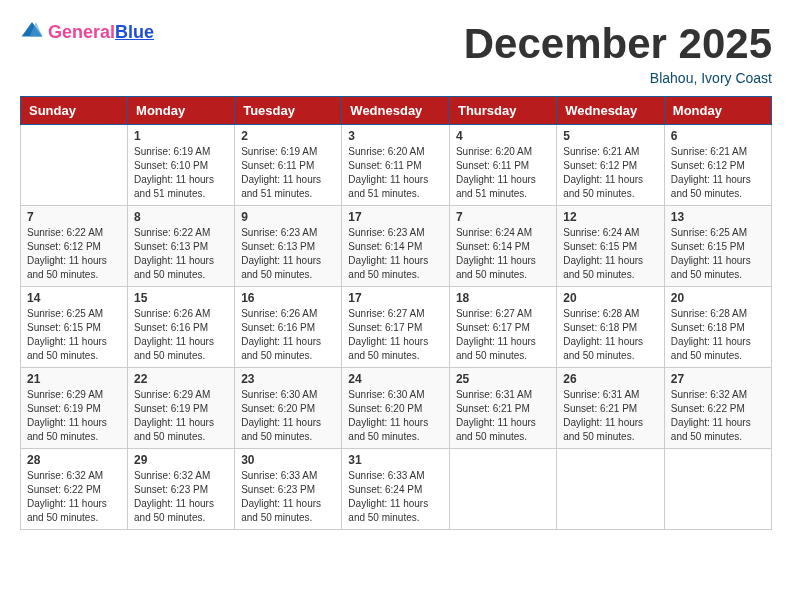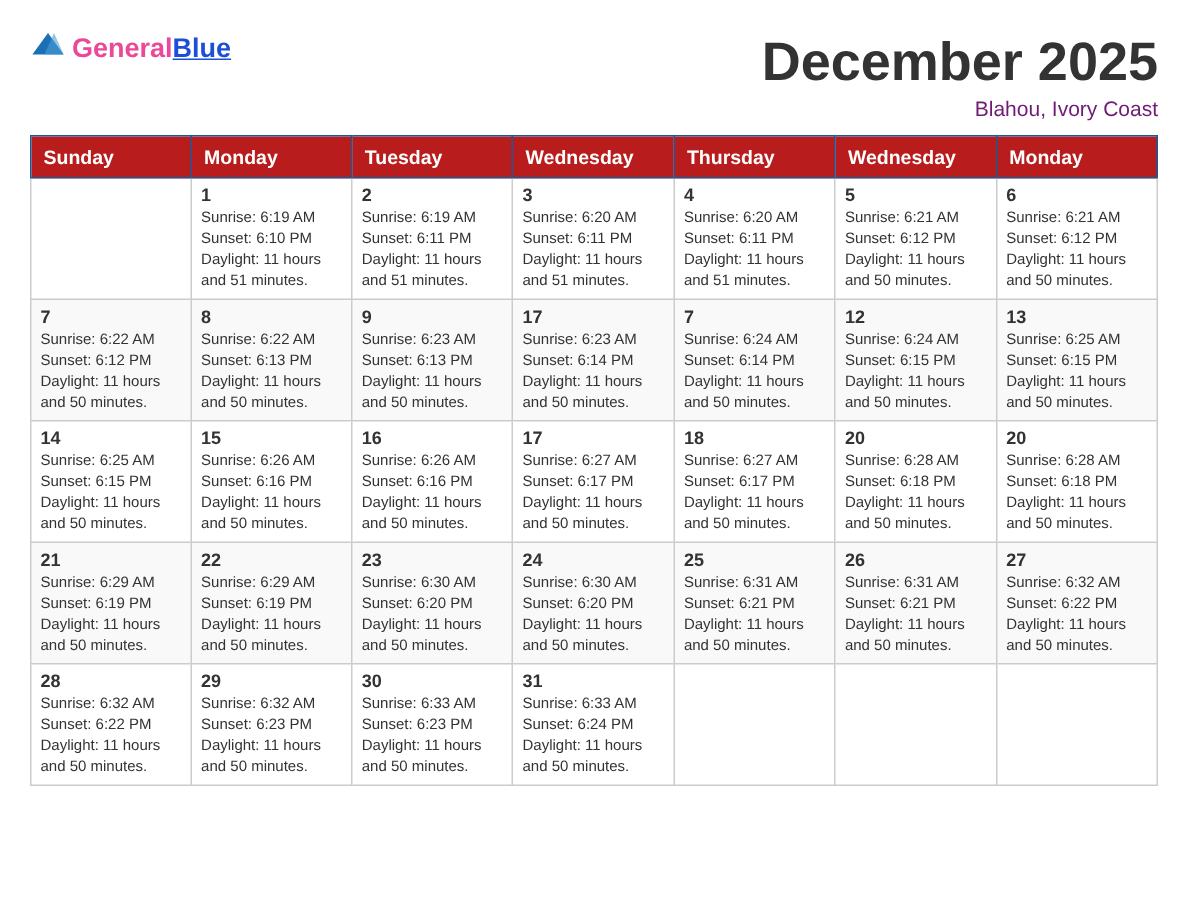--- a/index.html
+++ b/index.html
@@ -33,27 +33,27 @@
       text-decoration: underline;
     }
     .logo-icon {
       width: 24px;
       height: 20px;
     }
     .title-area {
       text-align: right;
     }
     .month-year {
-      font-size: 36px;
+      font-size: 42px;
       font-weight: bold;
       color: #333;
     }
     .location {
       font-size: 14px;
-      color: #701a75;
+      color: #0c4a6e;
       margin-top: 2px;
     }
     .calendar {
       width: 100%;
       border-collapse: collapse;
       border: 1px solid #ccc;
     }
     .calendar th {
       background-color: #b91c1c;
       color: #fff;

